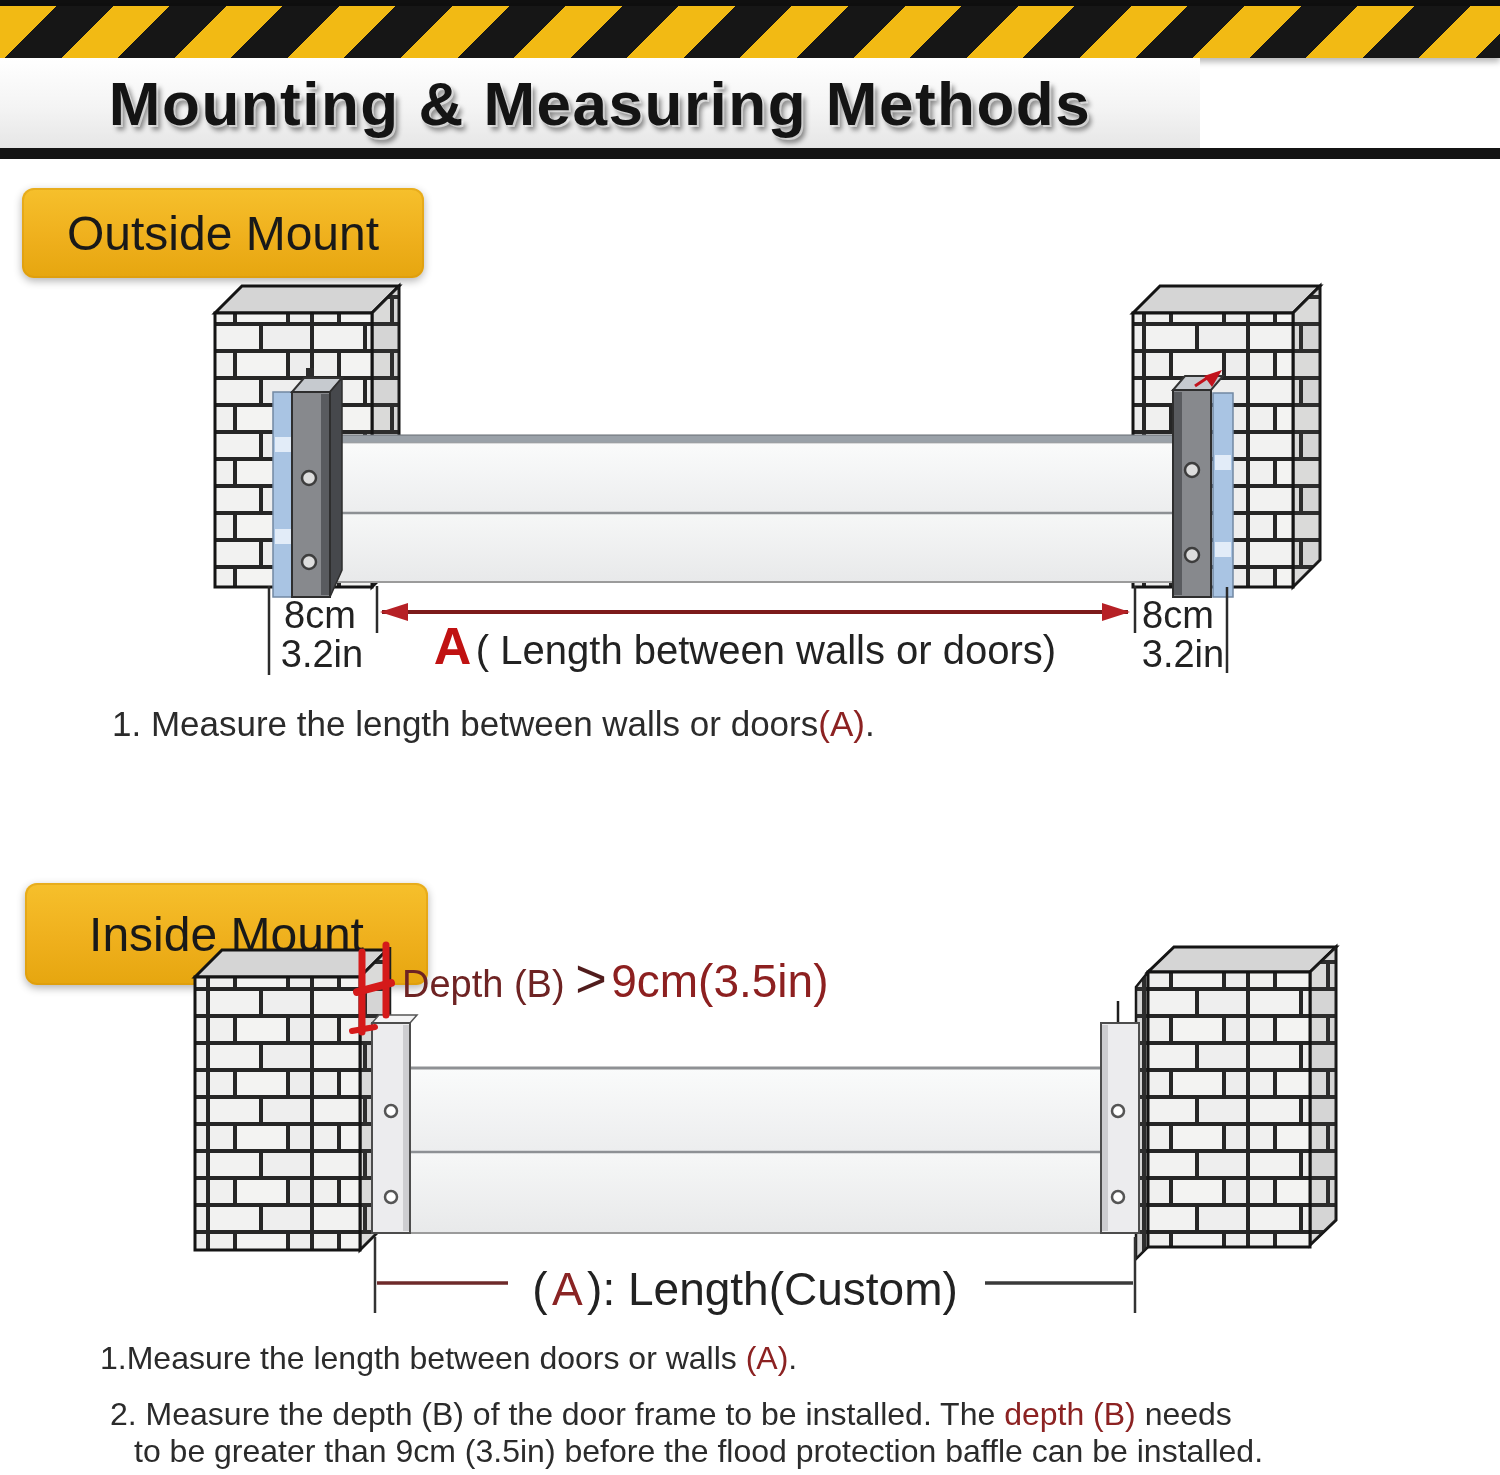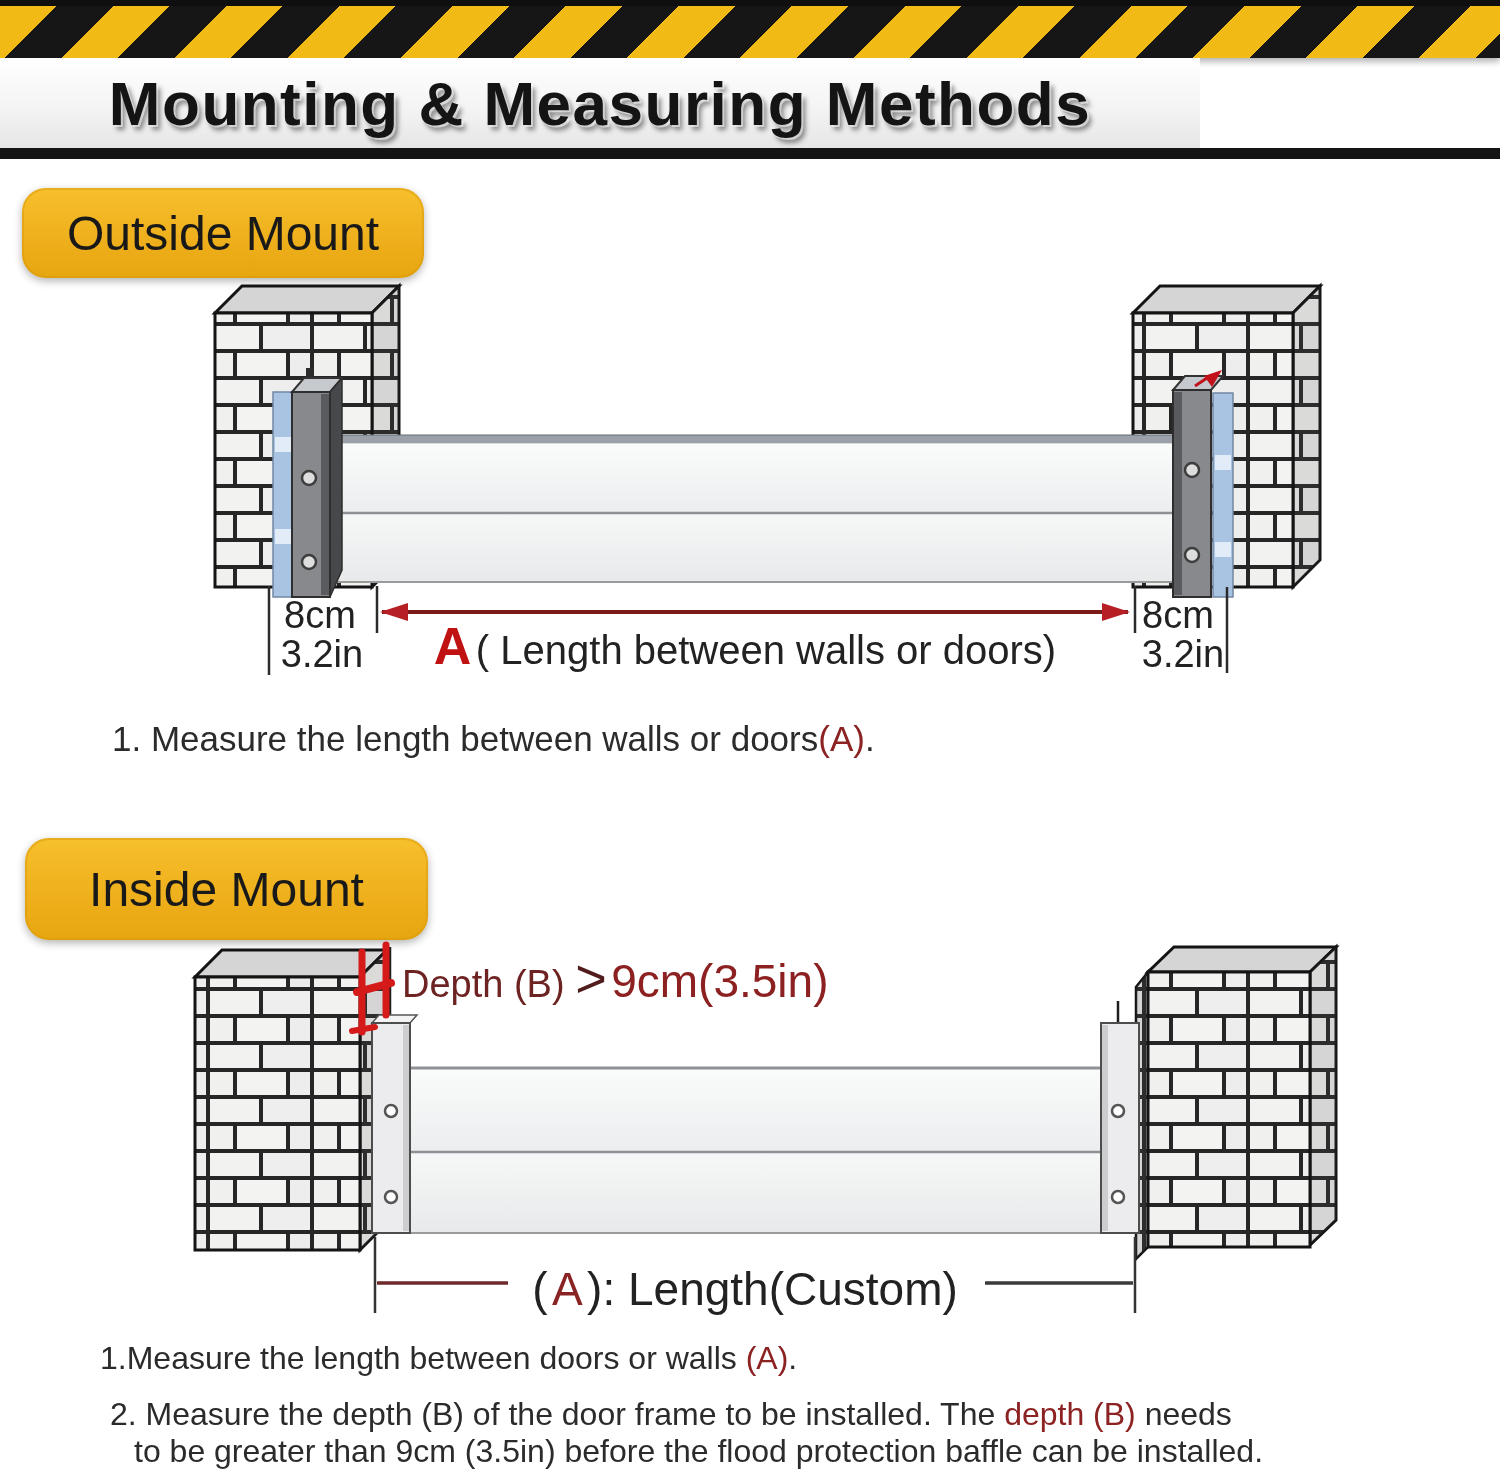--- a/index.html
+++ b/index.html
@@ -13,25 +13,25 @@
         background:repeating-linear-gradient(135deg,#f2ba14 0 40px,#161616 40px 80px);
         box-shadow:0 4px 6px rgba(0,0,0,.28);}
   .title-band{left:0;top:58px;width:1200px;height:90px;
         background:linear-gradient(180deg,#ffffff 0%,#f4f4f4 55%,#e6e6e6 100%);
         display:flex;align-items:center;justify-content:center;}
   .title-band span{font-size:62px;font-weight:700;letter-spacing:1.5px;color:#141414;
         text-shadow:2px 2px 0 rgba(255,255,255,.55), 4px 5px 5px rgba(0,0,0,.45);}
   .bar-mid{left:0;top:148px;width:1500px;height:11px;background:#141414;}
 
   
-  .badge{border-radius:24px;background:linear-gradient(180deg,#f6c02c 0%,#efb01d 55%,#e6a60f 100%);
+  .badge{border-radius:12px;background:linear-gradient(180deg,#f6c02c 0%,#efb01d 55%,#e6a60f 100%);
          box-shadow:0 3px 8px rgba(0,0,0,.30), inset 0 0 0 2px rgba(214,150,10,.45);
          display:flex;align-items:center;justify-content:center;color:#191919;font-size:48px;}
   .badge1{left:22px;top:188px;width:402px;height:90px;}
-  .badge2{left:25px;top:838px;width:403px;height:102px;justify-content:center;}
+  .badge2{left:25px;top:883px;width:403px;height:102px;justify-content:center;}
 
   
   svg{position:absolute;left:0;overflow:visible;}
   svg text{font-family:"Liberation Sans",sans-serif;}
   .svg1{top:270px;}
   .svg2{top:935px;}
 
   
   .step{position:absolute;font-size:35px;color:#2b2b2b;white-space:nowrap;}
   .step2x{font-size:32px;}
@@ -140,21 +140,21 @@
     <text x="320" y="358" text-anchor="middle" font-size="38" fill="#222222">8cm</text>
     <text x="322" y="397" text-anchor="middle" font-size="38" fill="#222222">3.2in</text>
     <text x="1178" y="358" text-anchor="middle" font-size="38" fill="#222222">8cm</text>
     <text x="1183" y="397" text-anchor="middle" font-size="38" fill="#222222">3.2in</text>
     <text x="745" y="394" text-anchor="middle">
       <tspan font-size="52" font-weight="700" fill="#c01212">A</tspan>
       <tspan font-size="40" fill="#222222">( Length between walls or doors)</tspan>
     </text>
   </svg>
 
-  <div class="step" style="left:112px;top:719px;">
+  <div class="step" style="left:112px;top:704px;">
     <span>1. Measure the length between walls or doors</span><span class="hl">(A)</span><span>.</span>
   </div>
 
   <div class="abs badge badge2">
     <span>Inside Mount</span>
   </div>
 
   <svg class="svg2" width="1500" height="400" viewBox="0 0 1500 400">
     <defs>
       <pattern id="bricks2" width="104" height="54" patternUnits="userSpaceOnUse">

